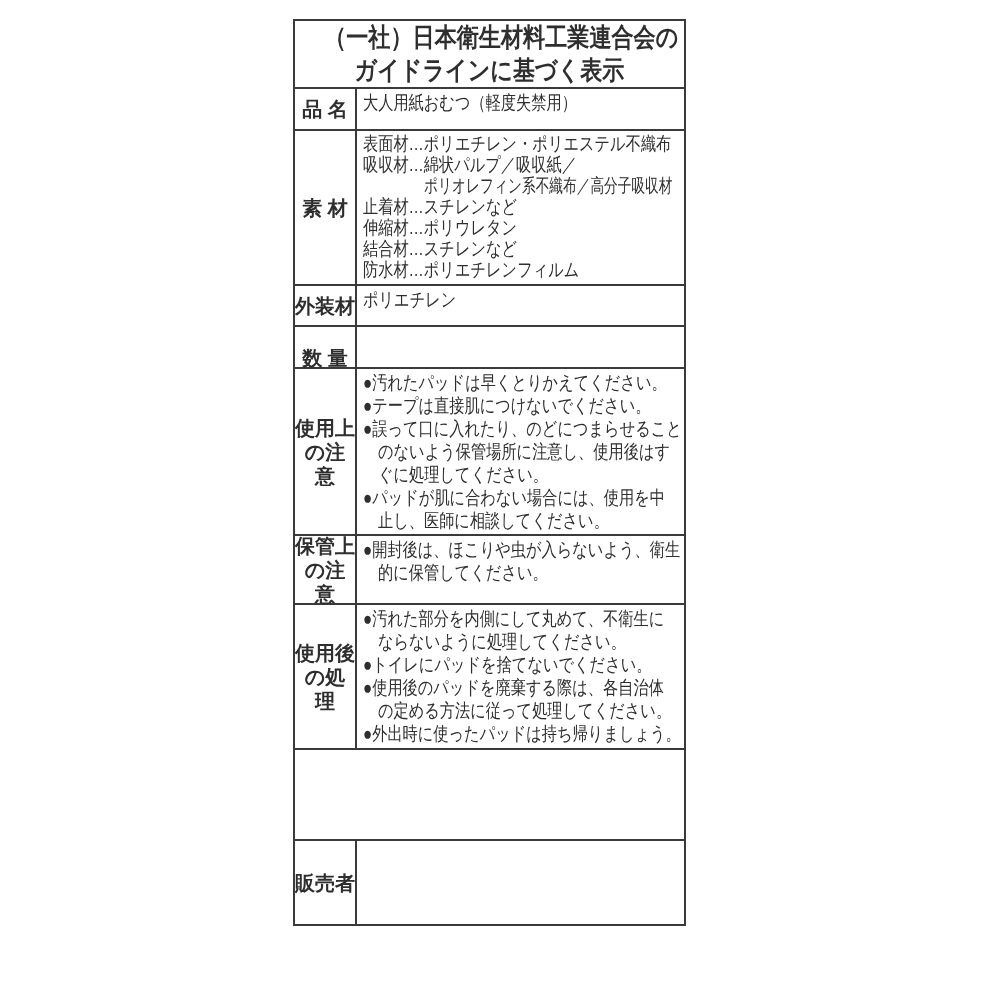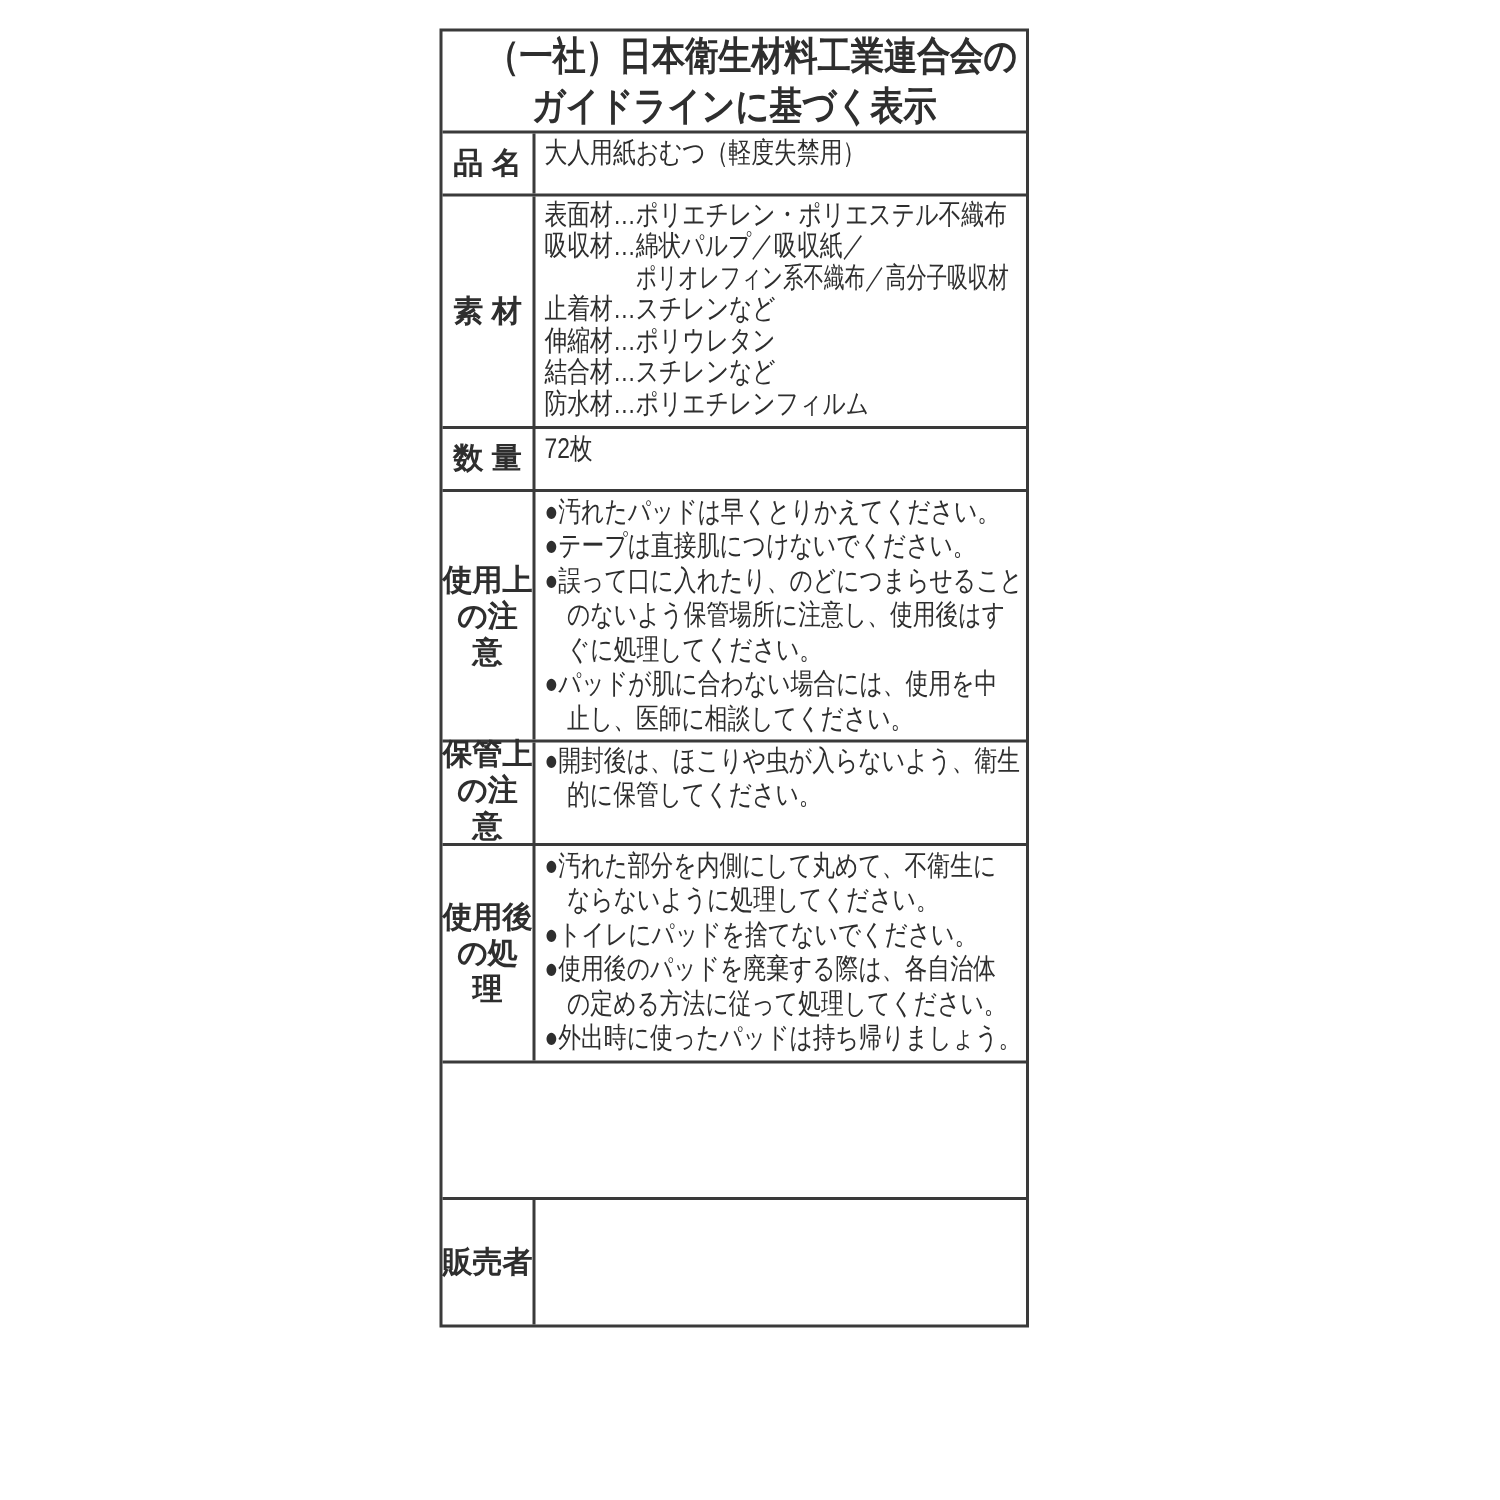--- a/index.html
+++ b/index.html
@@ -70,23 +70,23 @@
   .sx72 { transform:scaleX(0.72); }
   .cont { margin-left:15px; }          
   .indent-mat { margin-left:61px; }    
   .bold { font-weight:700; }
 
   
   .h-name     { height:42px; }
   .h-size     { height:41px; }
   .h-materials{ height:155px; }
   .h-pack     { height:41px; }
-  .h-qty      { height:42px; }
+  .h-qty      { height:42px;flex-direction:column; }
   .h-usage    { height:167px; }
-  .h-storage  { height:69px;font-family:Liberation Mono, monospace; }
+  .h-storage  { height:69px; }
   .h-disposal { height:145px; }
   .h-env      { height:91px; }
   .h-seller   { height:85px; }
 
   .h-materials .ln { line-height:21px; }
   .h-env .ln, .h-seller .ln { line-height:24px; }
 </style>
 </head>
 <body>
 
@@ -111,20 +111,26 @@
       <div class="ln">表面材…ポリエチレン・ポリエステル不織布</div>
       <div class="ln">吸収材…綿状パルプ／吸収紙／</div>
       <div class="ln sx72 indent-mat">ポリオレフィン系不織布／高分子吸収材</div>
       <div class="ln">止着材…スチレンなど</div>
       <div class="ln">伸縮材…ポリウレタン</div>
       <div class="ln">結合材…スチレンなど</div>
       <div class="ln">防水材…ポリエチレンフィルム</div>
     </div>
   </div>
 
+  <div class="trow h-pack">
+    <div class="label-cell">外装材</div>
+    <div class="value-cell">
+      <div class="ln">ポリエチレン</div>
+    </div>
+  </div>
 
   <div class="trow h-qty">
     <div class="label-cell">数 量</div>
     <div class="value-cell">
       <div class="ln">72枚</div>
     </div>
   </div>
 
   <div class="trow h-usage">
     <div class="label-cell">使用上

